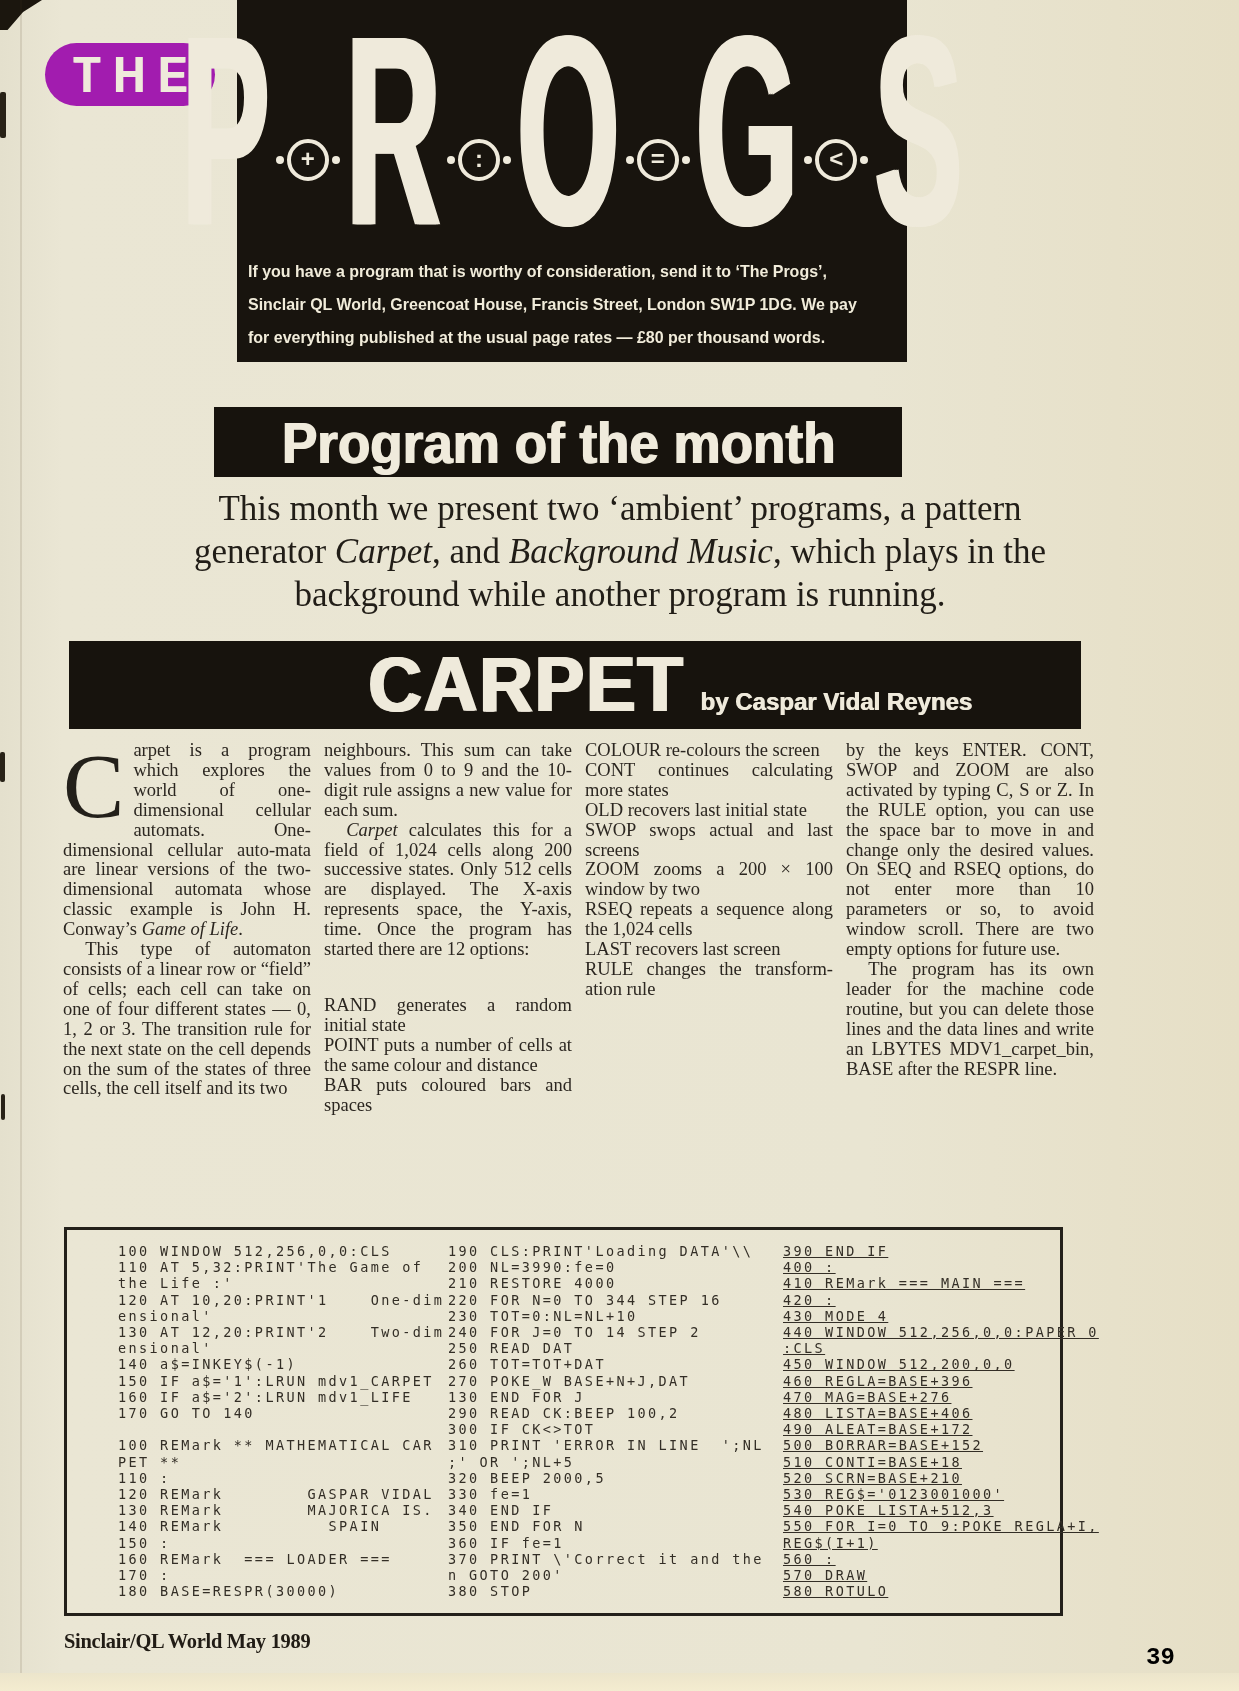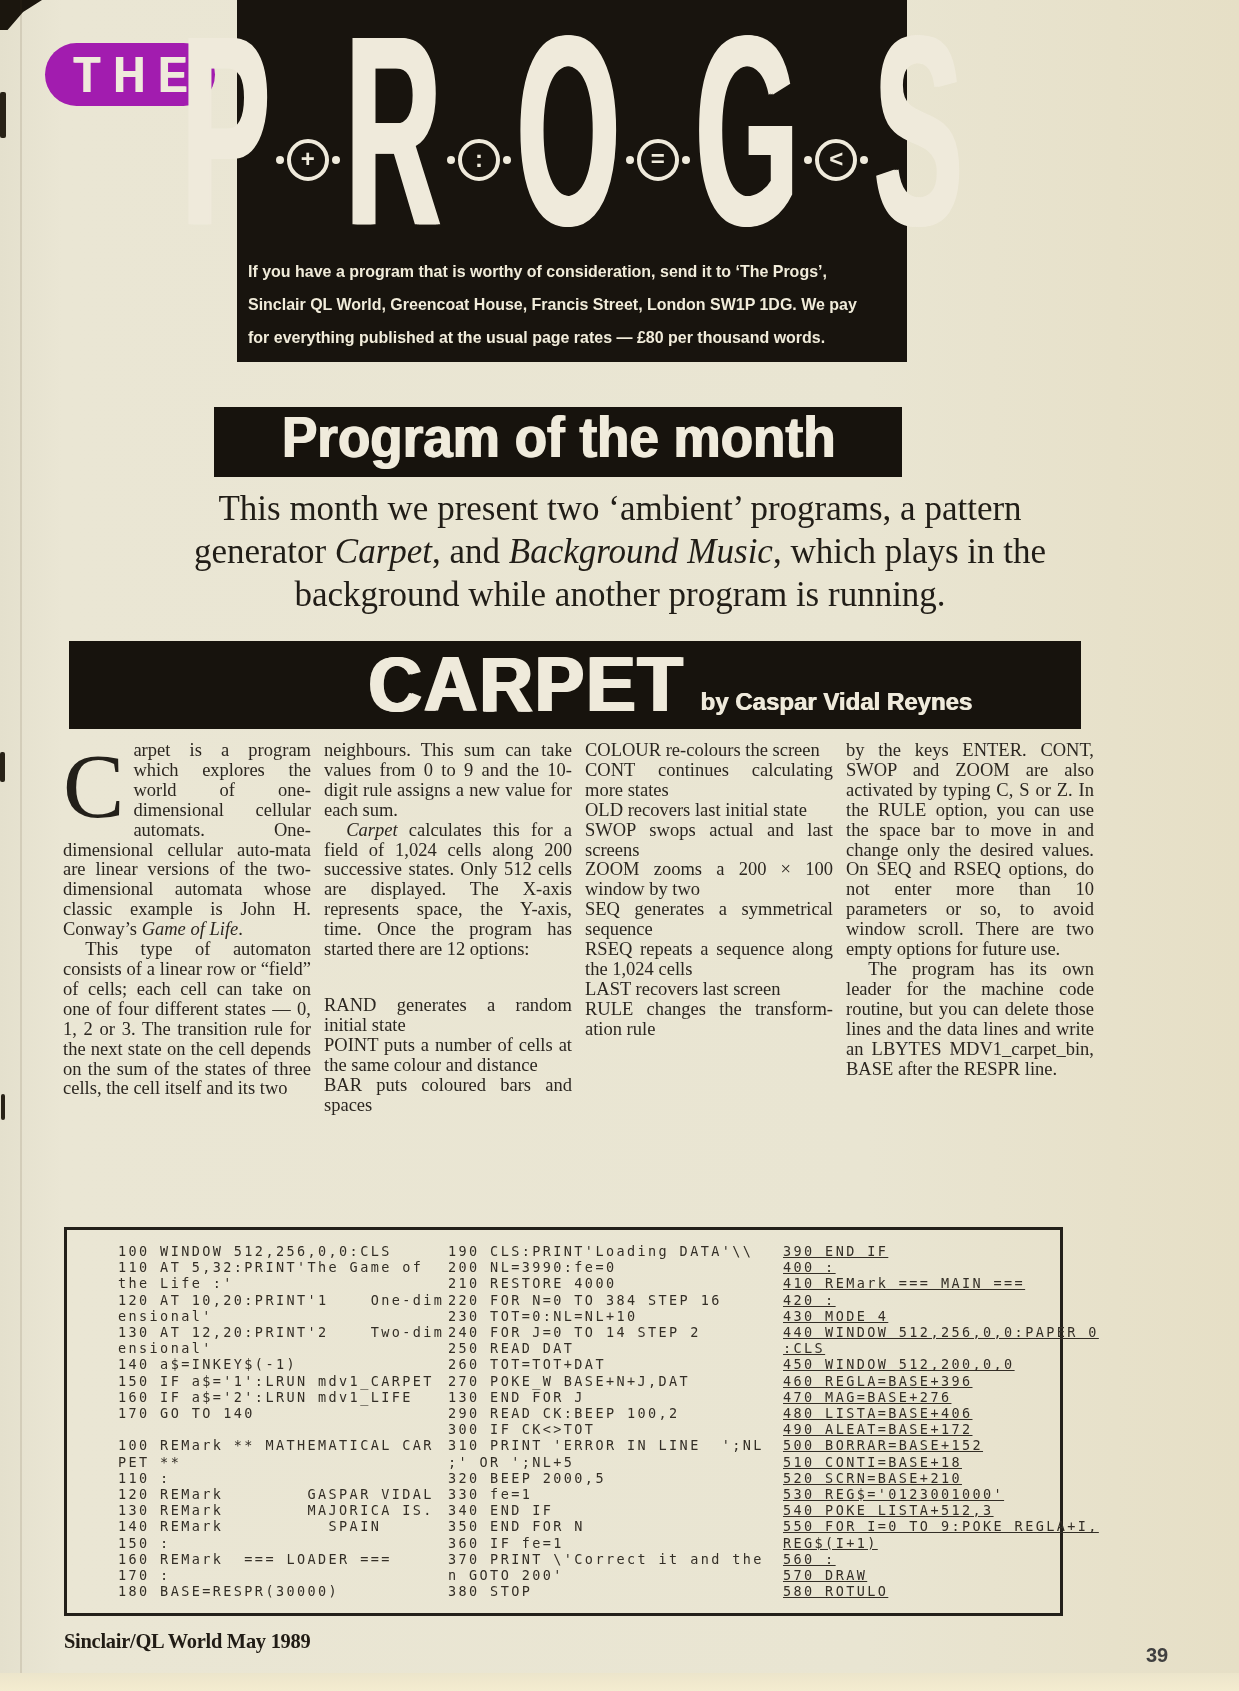--- a/index.html
+++ b/index.html
@@ -32,21 +32,21 @@
   .sym-group{display:flex;align-items:center;transform:translateY(28px);margin:0 1px;}
   .mini-dot{width:8px;height:8px;border-radius:50%;background:#efeadb;margin:0 3px;}
   .sym-circle{width:34px;height:34px;border:4px solid #efeadb;border-radius:50%;
     color:#efeadb;font-weight:bold;font-size:24px;line-height:32px;text-align:center;
     display:inline-block;}
   .submission-note{position:absolute;left:11px;bottom:8px;width:652px;color:#f1ecda;
     font-weight:bold;font-size:17px;line-height:33px;transform:scaleX(.94);transform-origin:left;}
   .note-line{white-space:nowrap;}
   
   .pom-banner{position:absolute;left:214px;top:407px;width:688px;height:70px;background:#17130d;
-    display:flex;justify-content:center;}
+    display:flex;align-items:center;justify-content:center;}
   .pom-banner span{color:#f0ebdc;font-weight:bold;font-size:53px;transform:scaleY(1.1);
     text-shadow:1.5px 0 currentColor;}
   
   .standfirst{position:absolute;left:78px;top:487px;width:1084px;text-align:center;
     font-family:"Liberation Serif",serif;font-size:35px;line-height:43px;color:#211d17;}
   
   .carpet-banner{position:absolute;left:69px;top:641px;width:1012px;height:88px;background:#17130d;
     display:flex;align-items:baseline;justify-content:center;transform-style:flat;}
   .carpet-inner{display:flex;align-items:baseline;transform:translateX(95px);}
   .carpet-title{color:#efeadb;font-weight:bold;font-size:74px;line-height:88px;letter-spacing:2px;
@@ -68,22 +68,22 @@
   .code-col{position:absolute;top:13px;font-family:"DejaVu Sans Mono",monospace;
     font-size:13.5px;letter-spacing:2.4px;line-height:16.2px;color:#332e26;margin-left:18px;}
   .code-col.c1{left:33px;}
   .code-col.c2{left:363px;}
   .code-col.c3{left:698px;text-decoration:underline;}
   .code-line{white-space:pre;}
   
   .footer-left{position:absolute;left:64px;top:1628px;font-family:"Liberation Serif",serif;
     font-weight:bold;font-size:22px;color:#211c15;transform:scaleX(.93);transform-origin:left;
     letter-spacing:-.3px;}
-  .footer-page{position:absolute;left:1146px;top:1644px;font-family:Liberation Sans, sans-serif;
-    font-weight:bold;font-size:20px;color:#404040;}
+  .footer-page{position:absolute;left:1146px;top:1644px;font-family:Liberation Mono, monospace;
+    font-weight:bold;font-size:24px;color:#000000;}
 </style>
 </head>
 <body>
 
 <div class="corner-tear"></div>
 <div class="edge-line"></div>
 <div class="edge-mark m1"></div>
 <div class="edge-mark m2"></div>
 <div class="edge-mark m3"></div>
 <div class="bottom-strip"></div>
@@ -151,21 +151,20 @@
       <p class="para gap">RAND generates a random initial state</p>
       <p class="para">POINT puts a number of cells at the same colour and distance</p>
       <p class="para">BAR puts coloured bars and spaces</p>
     </div>
   <div class="col">
       <p class="para">COLOUR re-colours the screen</p>
       <p class="para">CONT continues calculating more states</p>
       <p class="para">OLD recovers last initial state</p>
       <p class="para">SWOP swops actual and last screens</p>
       <p class="para">ZOOM zooms a 200 × 100 window by two</p>
-      <p class="para">SEQ generates a symmetrical sequence</p>
       <p class="para">RSEQ repeats a sequence along the 1,024 cells</p>
       <p class="para">LAST recovers last screen</p>
       <p class="para">RULE changes the transform­ation rule</p>
     </div>
   <div class="col">
       <p class="para">by the keys ENTER. CONT, SWOP and ZOOM are also activated by typing C, S or Z. In the RULE option, you can use the space bar to move in and change only the desired values. On SEQ and RSEQ options, do not enter more than 10 parameters or so, to avoid window scroll. There are two empty options for future use.</p>
       <p class="para indent">The program has its own leader for the machine code routine, but you can delete those lines and the data lines and write an LBYTES MDV1_carpet_bin, BASE after the RESPR line.</p>
     </div>
 </div>
 
@@ -191,21 +190,21 @@
       <div class="code-line">140 REMark          SPAIN</div>
       <div class="code-line">150 :</div>
       <div class="code-line">160 REMark  === LOADER ===</div>
       <div class="code-line">170 :</div>
       <div class="code-line">180 BASE=RESPR(30000)</div>
     </div>
   <div class="code-col c2">
       <div class="code-line">190 CLS:PRINT'Loading DATA'\\</div>
       <div class="code-line">200 NL=3990:fe=0</div>
       <div class="code-line">210 RESTORE 4000</div>
-      <div class="code-line">220 FOR N=0 TO 384 STEP 16</div>
+      <div class="code-line">220 FOR N=0 TO 344 STEP 16</div>
       <div class="code-line">230 TOT=0:NL=NL+10</div>
       <div class="code-line">240 FOR J=0 TO 14 STEP 2</div>
       <div class="code-line">250 READ DAT</div>
       <div class="code-line">260 TOT=TOT+DAT</div>
       <div class="code-line">270 POKE_W BASE+N+J,DAT</div>
       <div class="code-line">130 END FOR J</div>
       <div class="code-line">290 READ CK:BEEP 100,2</div>
       <div class="code-line">300 IF CK&lt;&gt;TOT</div>
       <div class="code-line">310 PRINT 'ERROR IN LINE  ';NL</div>
       <div class="code-line">;' OR ';NL+5</div>

